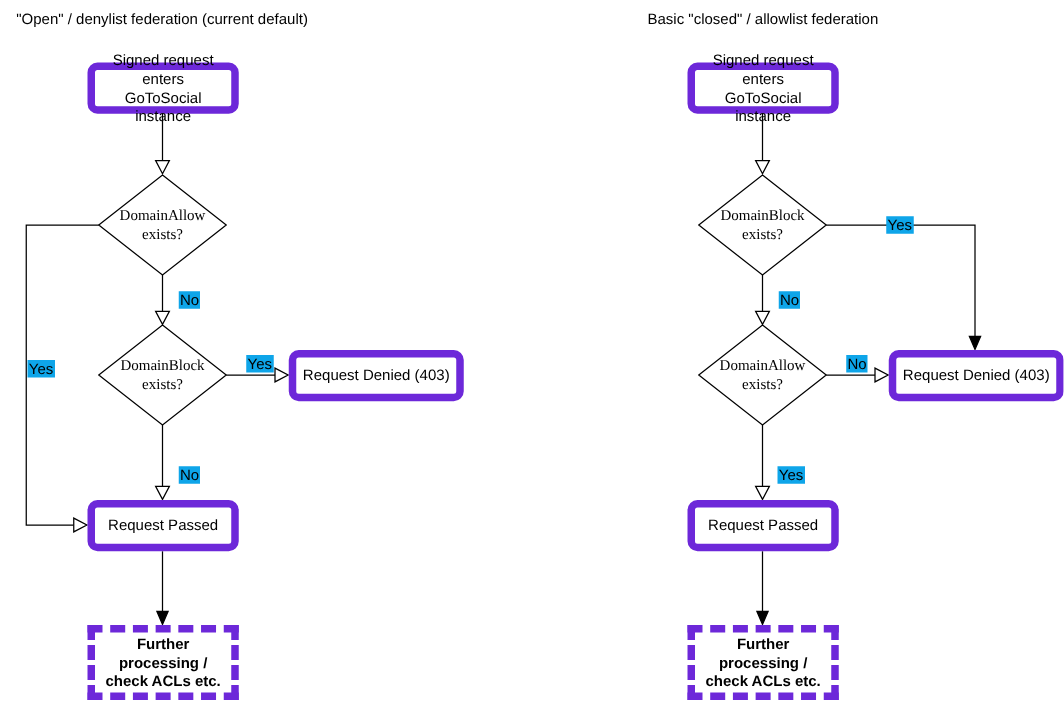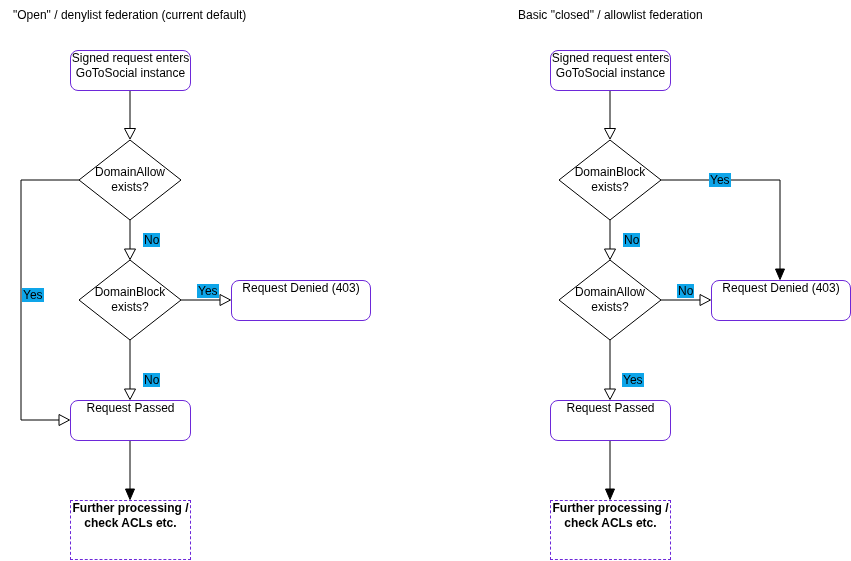--- a/index.html
+++ b/index.html
@@ -26,36 +26,38 @@
     position: absolute;
     white-space: nowrap;
     line-height: 14px;
   }
   .node {
     position: absolute;
     box-sizing: border-box;
     display: flex;
     flex-direction: column;
     align-items: center;
+    justify-content: center;
     text-align: center;
     background: #ffffff;
-    border: 1px solid #6d28d9;
+    border: 6px solid #6d28d9;
     border-radius: 8px;
     line-height: 15px;
   }
   .node.dashed {
     border-style: dashed;
     border-radius: 0;
     font-weight: bold;
   }
   .diamond-label {
     position: absolute;
     text-align: center;
     line-height: 15px;
     pointer-events: none;
+    font-family: Liberation Serif, serif;
   }
   .edge-label {
     position: absolute;
     background: #0ea5e9;
     padding: 0 1px;
     line-height: 14px;
     white-space: nowrap;
   }
 </style>
 </head>

